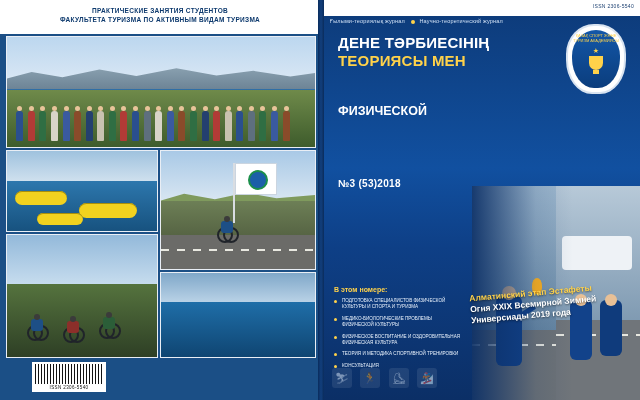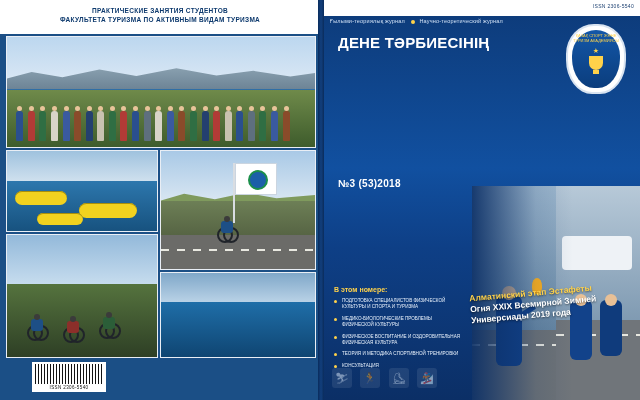--- a/index.html
+++ b/index.html
@@ -307,23 +307,25 @@
     <div class="emblem">
       <div class="inner">
         <span>ҚАЗАҚ СПОРТ ЖӘНЕ ТУРИЗМ АКАДЕМИЯСЫ</span>
         <div class="star">★</div>
         <div class="cup"></div>
       </div>
     </div>
 
     <div class="title-kz">
       <span>ДЕНЕ ТӘРБИЕСІНІҢ</span>
+      <span class="hl">ТЕОРИЯСЫ МЕН</span>
     </div>
 
     <div class="title-ru">
+      <span class="sub">ФИЗИЧЕСКОЙ</span>
     </div>
 
     <div class="issue-no">№3 (53)2018</div>
 
     <div class="fphoto torch">
       <div class="bg"></div>
       <div class="road"></div>
       <div class="runner"></div>
       <div class="head"></div>
       <div class="arm"></div>

